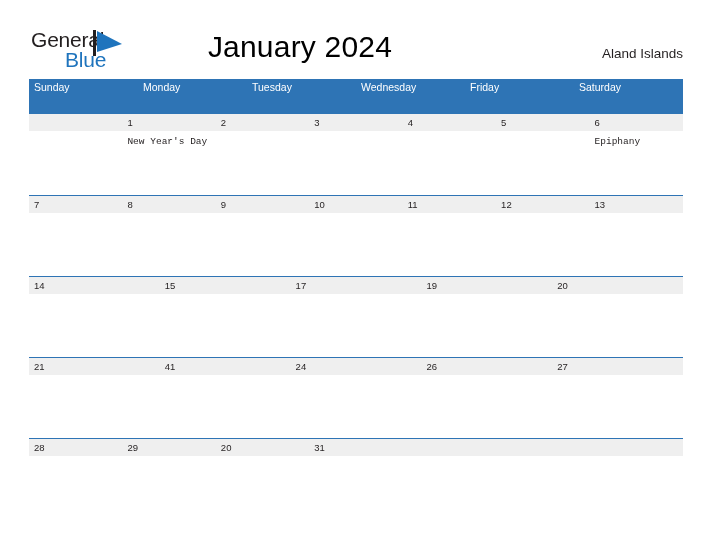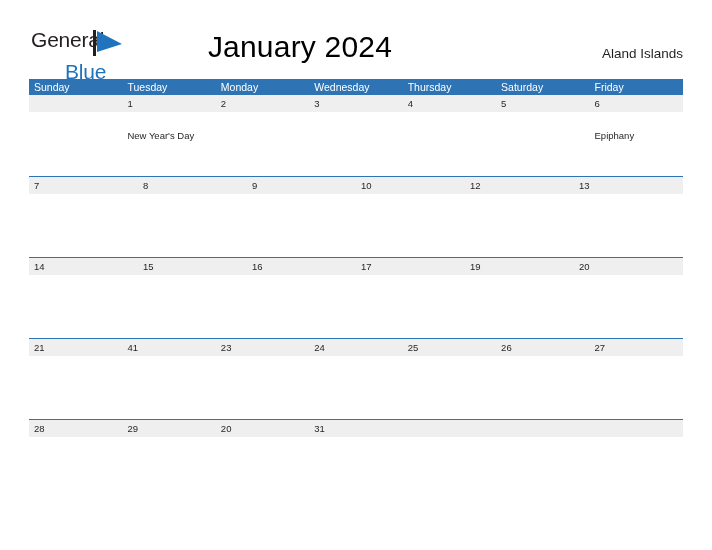--- a/index.html
+++ b/index.html
@@ -39,21 +39,20 @@
     font-family: "Liberation Sans", sans-serif;
   }
   .logo-blue {
     position: absolute;
     left: 34px;
     top: 20px;
     font-size: 21px;
     letter-spacing: -0.2px;
     color: #1f74bd;
     font-family: "Liberation Sans", sans-serif;
-    margin-top: 12px;
   }
   .logo-flag {
     position: absolute;
     left: 62px;
     top: 2px;
     width: 32px;
     height: 26px;
   }
 
   .cal-title {
@@ -82,21 +81,21 @@
   .calendar {
     position: absolute;
     left: 29px;
     top: 79px;
     width: 654px;
   }
 
   .weekday-row {
     display: flex;
     width: 654px;
-    height: 16px;
+    height: 35px;
     background: #2e74b5;
   }
   .weekday-cell {
     flex: 1 1 0;
     color: #ffffff;
     font-size: 10.5px;
     line-height: 17px;
     padding-left: 5px;
     box-sizing: border-box;
     font-family: "Liberation Sans", sans-serif;
@@ -135,23 +134,23 @@
     display: flex;
     width: 654px;
     background: #ffffff;
   }
   .event-cell {
     flex: 1 1 0;
     font-size: 9.5px;
     line-height: 14px;
     color: #231f20;
     padding-left: 5px;
-    padding-top: 17px;
-    box-sizing: border-box;
-    font-family: Liberation Sans, sans-serif;
+    padding-top: 4px;
+    box-sizing: border-box;
+    font-family: Liberation Mono, monospace;
     white-space: nowrap;
     overflow: hidden;
   }
 </style>
 </head>
 <body>
 
 <div class="page-header">
 
   <div class="logo">
@@ -166,26 +165,25 @@
 
   <div class="cal-title">January 2024</div>
 
   <div class="cal-location">Aland Islands</div>
 </div>
 
 <div class="calendar">
 
   <div class="weekday-row">
     <div class="weekday-cell">Sunday</div>
+    <div class="weekday-cell">Monday</div>
     <div class="weekday-cell">Tuesday</div>
-    <div class="weekday-cell">Monday</div>
     <div class="weekday-cell">Wednesday</div>
-    <div class="weekday-cell">Thursday</div>
+    <div class="weekday-cell">Friday</div>
     <div class="weekday-cell">Saturday</div>
-    <div class="weekday-cell">Friday</div>
   </div>
 
   <div class="week-row first">
     <div class="day-band">
       <div class="day-band-cell"></div>
       <div class="day-band-cell">1</div>
       <div class="day-band-cell">2</div>
       <div class="day-band-cell">3</div>
       <div class="day-band-cell">4</div>
       <div class="day-band-cell">5</div>
@@ -201,61 +199,59 @@
       <div class="event-cell">Epiphany</div>
     </div>
   </div>
 
   <div class="week-row">
     <div class="day-band">
       <div class="day-band-cell">7</div>
       <div class="day-band-cell">8</div>
       <div class="day-band-cell">9</div>
       <div class="day-band-cell">10</div>
+      <div class="day-band-cell">11</div>
       <div class="day-band-cell">12</div>
       <div class="day-band-cell">13</div>
     </div>
     <div class="event-band">
       <div class="event-cell"></div>
       <div class="event-cell"></div>
       <div class="event-cell"></div>
       <div class="event-cell"></div>
       <div class="event-cell"></div>
       <div class="event-cell"></div>
       <div class="event-cell"></div>
     </div>
   </div>
 
   <div class="week-row">
     <div class="day-band">
       <div class="day-band-cell">14</div>
       <div class="day-band-cell">15</div>
-      <div class="day-band-cell">16</div>
       <div class="day-band-cell">17</div>
       <div class="day-band-cell">19</div>
       <div class="day-band-cell">20</div>
     </div>
     <div class="event-band">
       <div class="event-cell"></div>
       <div class="event-cell"></div>
       <div class="event-cell"></div>
       <div class="event-cell"></div>
       <div class="event-cell"></div>
       <div class="event-cell"></div>
       <div class="event-cell"></div>
     </div>
   </div>
 
   <div class="week-row">
     <div class="day-band">
       <div class="day-band-cell">21</div>
       <div class="day-band-cell">41</div>
-      <div class="day-band-cell">23</div>
       <div class="day-band-cell">24</div>
-      <div class="day-band-cell">25</div>
       <div class="day-band-cell">26</div>
       <div class="day-band-cell">27</div>
     </div>
     <div class="event-band">
       <div class="event-cell"></div>
       <div class="event-cell"></div>
       <div class="event-cell"></div>
       <div class="event-cell"></div>
       <div class="event-cell"></div>
       <div class="event-cell"></div>

